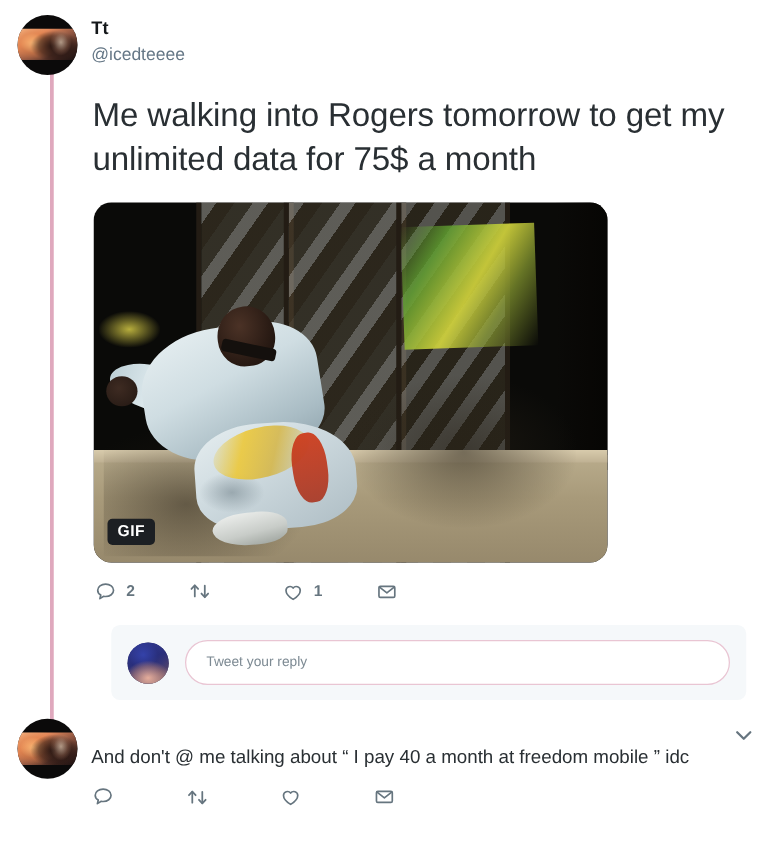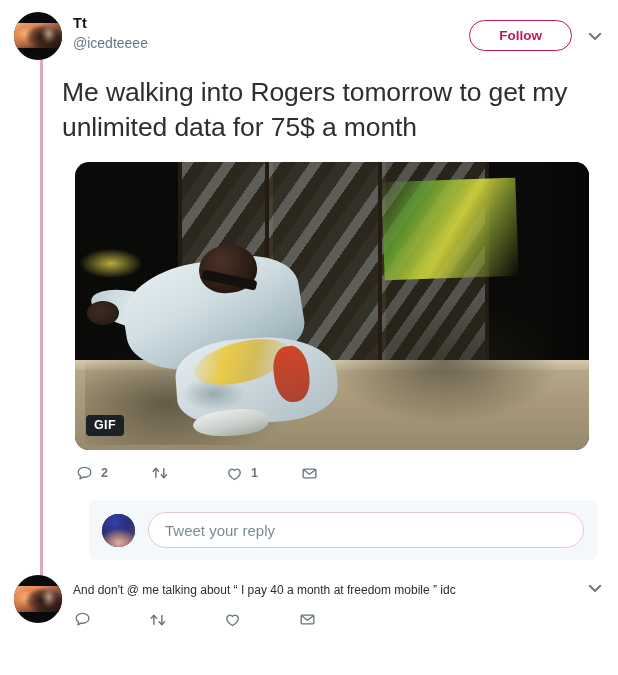--- a/index.html
+++ b/index.html
@@ -107,32 +107,32 @@
   .chevron {
     width: 18px;
     height: 18px;
     color: #66757f;
     cursor: pointer;
     flex: 0 0 18px;
   }
 
   
   .tweet-body {
-    margin: 13px 0 0 48px;
+    margin: 13px 0 0 60px;
     font-size: 26.5px;
     line-height: 1.33;
     color: #292f33;
     letter-spacing: -0.1px;
     max-width: 520px;
   }
 
   
   .media-wrap {
     margin: 17px 0 0 61px;
-    width: 514px;
+    width: 411px;
     height: 288px;
     border-radius: 14px;
     overflow: hidden;
     position: relative;
     background: #0a0a08;
     cursor: pointer;
   }
   .gif-scene { position: absolute; inset: 0; }
 
   
@@ -364,21 +364,21 @@
       radial-gradient(ellipse 62% 56% at 38% 30%, rgba(52,66,170,0.95) 0%, rgba(38,44,120,0.7) 58%, rgba(24,26,70,0.2) 100%),
       linear-gradient(160deg, #4a58c8 0%, #2f3585 42%, #5a4a78 70%, #c9a08e 100%);
   }
   .reply-input {
     flex: 1 1 auto;
     margin-left: 13px;
     height: 36px;
     border: 1.4px solid #e9c5d3;
     border-radius: 20px;
     background: #ffffff;
-    font-size: 15px;
+    font-size: 11px;
     color: #5b6b75;
     font-family: "Liberation Sans", sans-serif;
     padding: 0 16px;
     box-sizing: border-box;
     outline: none;
   }
   .reply-input::placeholder { color: #7d8a93; }
 
   
   .reply-tweet {
@@ -394,23 +394,23 @@
     color: #657786;
     line-height: 1.2;
     padding-top: 2px;
   }
   .reply-meta .rname {
     font-weight: bold;
     color: #14171a;
   }
   .reply-meta .dot { padding: 0 3px; }
   .reply-text {
-    font-size: 12px;
+    font-size: 15px;
     color: #292f33;
-    margin-top: 7px;
+    margin-top: 21px;
     line-height: 1.35;
   }
   .reply-actions {
     margin: 11px 0 0 0;
     display: flex;
     align-items: center;
     width: 300px;
   }
   .reply-chevron {
     margin-left: auto;
@@ -427,28 +427,20 @@
   <div class="tweet-head">
     <div class="avatar">
       <div class="photo"></div>
     </div>
 
     <div class="identity">
       <div class="display-name">Tt</div>
       <div class="handle">@icedteeee</div>
     </div>
 
-    <div class="head-right">
-      <button class="follow-btn">Follow</button>
-      <span class="chevron">
-        <svg viewBox="0 0 24 24" width="18" height="18" fill="none" stroke="#66757f" stroke-width="2.4" stroke-linecap="round" stroke-linejoin="round">
-          <polyline points="5,9 12,16 19,9"></polyline>
-        </svg>
-      </span>
-    </div>
   </div>
 
   <div class="tweet-body">Me walking into Rogers tomorrow to get my unlimited data for 75$ a month</div>
 
   <div class="media-wrap">
     <div class="gif-scene">
       <div class="fence"></div>
       <div class="fence-panel p1"></div>
       <div class="fence-panel p2"></div>
       <div class="fence-panel p3"></div>

